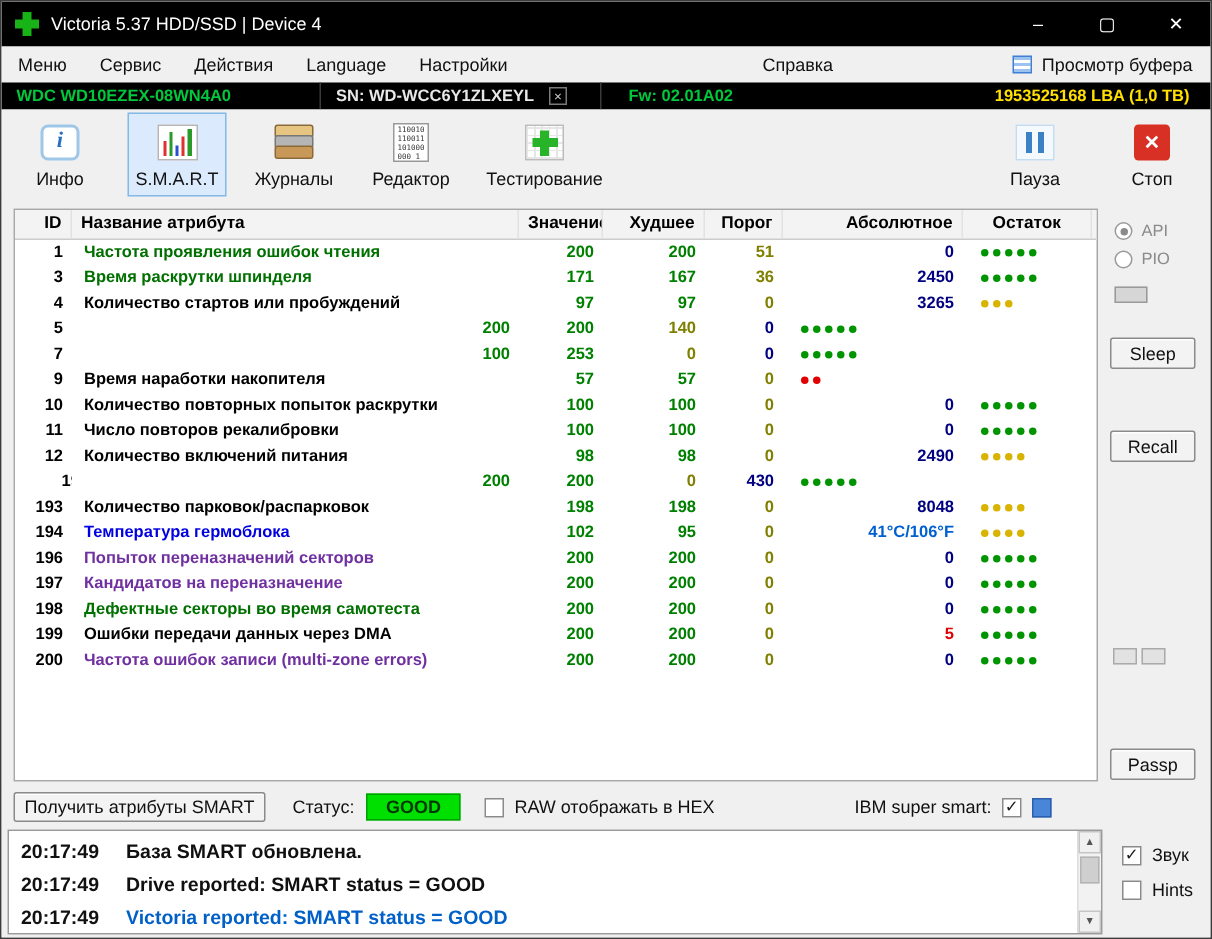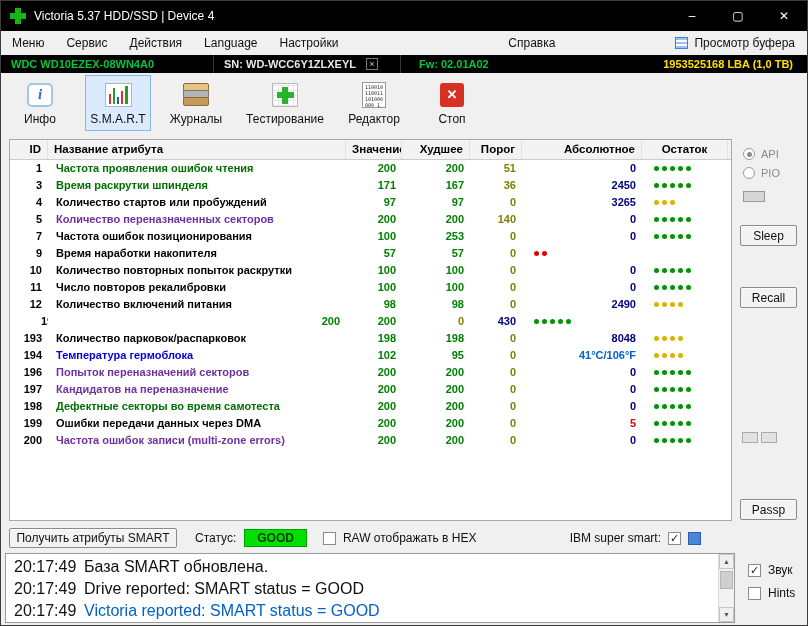--- a/index.html
+++ b/index.html
@@ -95,21 +95,21 @@
   .status-label { margin-left:18px; }
   .good-badge { margin-left:8px; padding:1px 12px; background:#00e000; border:1px solid #00a000; font-weight:bold; font-size:12px; color:#003800; }
   .checkbox { width:13px; height:13px; background:#fff; border:1px solid #8a8a8a; display:flex; align-items:center; justify-content:center; font-size:11px; color:#1a1a1a; line-height:1; flex:0 0 auto; }
   .raw-group { margin-left:16px; display:flex; align-items:center; gap:7px; }
   .ibm-group { margin-left:auto; margin-right:106px; display:flex; align-items:center; gap:7px; }
   .blue-box { width:13px; height:13px; background:#4a86d8; border:1px solid #2b5fae; }
 
   
   .logbar { height:74px; display:flex; background:#f0f0f0; padding:2px 0 2px 4px; gap:4px; flex:0 0 auto; }
   .logbox { width:730px; background:#fff; border:1px solid #9a9a9a; display:flex; flex:0 0 auto; }
-  .loglines { flex:1; padding:2px 8px; font-size:16px; overflow:hidden; }
+  .loglines { flex:1; padding:2px 8px; font-size:13px; overflow:hidden;font-weight:bold; }
   .logline { display:flex; height:22px; align-items:center; }
   .logtime { width:60px; color:#111; flex:0 0 auto; }
   .logtext { margin-left:10px; white-space:nowrap; }
   .logscroll { width:16px; background:#f2f2f2; border-left:1px solid #dcdcdc; display:flex; flex-direction:column; align-items:center; flex:0 0 auto; }
   .scroll-arrow { width:15px; height:15px; background:#f0f0f0; border:1px solid #c6c6c6; font-size:7px; color:#555; display:flex; align-items:center; justify-content:center; flex:0 0 auto; }
   .scroll-arrow.down { margin-top:auto; }
   .scroll-thumb { width:13px; height:18px; background:#cfcfcf; margin-top:2px; border:1px solid #b5b5b5; }
   .logside { flex:1; position:relative; font-size:12px; color:#111; }
   .side-check-row { position:absolute; left:9px; display:flex; align-items:center; gap:7px; }
   .row-sound { top:10px; } .row-hints { top:33px; }
@@ -174,34 +174,43 @@
     <div class="tool-btn">
       <div class="ticon">
           <div class="icon-journals">
             <i></i>
             <i></i>
             <i></i>
           </div>
         </div>
       <div>Журналы</div>
     </div>
-    <div class="tool-btn wide">
-      <div class="ticon">
-          <div class="icon-testing"></div>
-        </div>
-      <div>Тестирование</div>
-    </div>
     <div class="tool-btn">
       <div class="ticon">
           <div class="icon-editor">110010
 110011
 101000
 000  1</div>
         </div>
       <div>Редактор</div>
+    </div>
+    <div class="tool-btn wide">
+      <div class="ticon">
+          <div class="icon-testing"></div>
+        </div>
+      <div>Тестирование</div>
+    </div>
+    <div class="tool-btn tool-pause">
+      <div class="ticon">
+          <div class="icon-pause">
+            <i></i>
+            <i></i>
+          </div>
+        </div>
+      <div>Пауза</div>
     </div>
     <div class="tool-btn tool-stop">
       <div class="ticon">
           <div class="icon-stop">✕</div>
         </div>
       <div>Стоп</div>
     </div>
   </div>
 
   <div class="main">
@@ -254,36 +263,34 @@
             <div class="tcell c-num" style="color: rgb(128, 128, 0);">0</div>
             <div class="tcell c-num" style="color: rgb(0, 0, 128);">3265</div>
             <div class="tcell c-dots">
               <span class="dot" style="background: rgb(216, 180, 0);"></span>
               <span class="dot" style="background: rgb(216, 180, 0);"></span>
               <span class="dot" style="background: rgb(216, 180, 0);"></span>
             </div>
           </div>
           <div class="trow">
             <div class="tcell c-id" style="color: rgb(0, 0, 0);">5</div>
-            <div class="tcell c-name" style="color: rgb(112, 48, 160);">Количество переназначенных секторов</div>
             <div class="tcell c-num" style="color: rgb(0, 128, 0);">200</div>
             <div class="tcell c-num" style="color: rgb(0, 128, 0);">200</div>
             <div class="tcell c-num" style="color: rgb(128, 128, 0);">140</div>
             <div class="tcell c-num" style="color: rgb(0, 0, 128);">0</div>
             <div class="tcell c-dots">
               <span class="dot" style="background: rgb(0, 149, 0);"></span>
               <span class="dot" style="background: rgb(0, 149, 0);"></span>
               <span class="dot" style="background: rgb(0, 149, 0);"></span>
               <span class="dot" style="background: rgb(0, 149, 0);"></span>
               <span class="dot" style="background: rgb(0, 149, 0);"></span>
             </div>
           </div>
           <div class="trow">
             <div class="tcell c-id" style="color: rgb(0, 0, 0);">7</div>
-            <div class="tcell c-name" style="color: rgb(0, 0, 0);">Частота ошибок позиционирования</div>
             <div class="tcell c-num" style="color: rgb(0, 128, 0);">100</div>
             <div class="tcell c-num" style="color: rgb(0, 128, 0);">253</div>
             <div class="tcell c-num" style="color: rgb(128, 128, 0);">0</div>
             <div class="tcell c-num" style="color: rgb(0, 0, 128);">0</div>
             <div class="tcell c-dots">
               <span class="dot" style="background: rgb(0, 149, 0);"></span>
               <span class="dot" style="background: rgb(0, 149, 0);"></span>
               <span class="dot" style="background: rgb(0, 149, 0);"></span>
               <span class="dot" style="background: rgb(0, 149, 0);"></span>
               <span class="dot" style="background: rgb(0, 149, 0);"></span>

